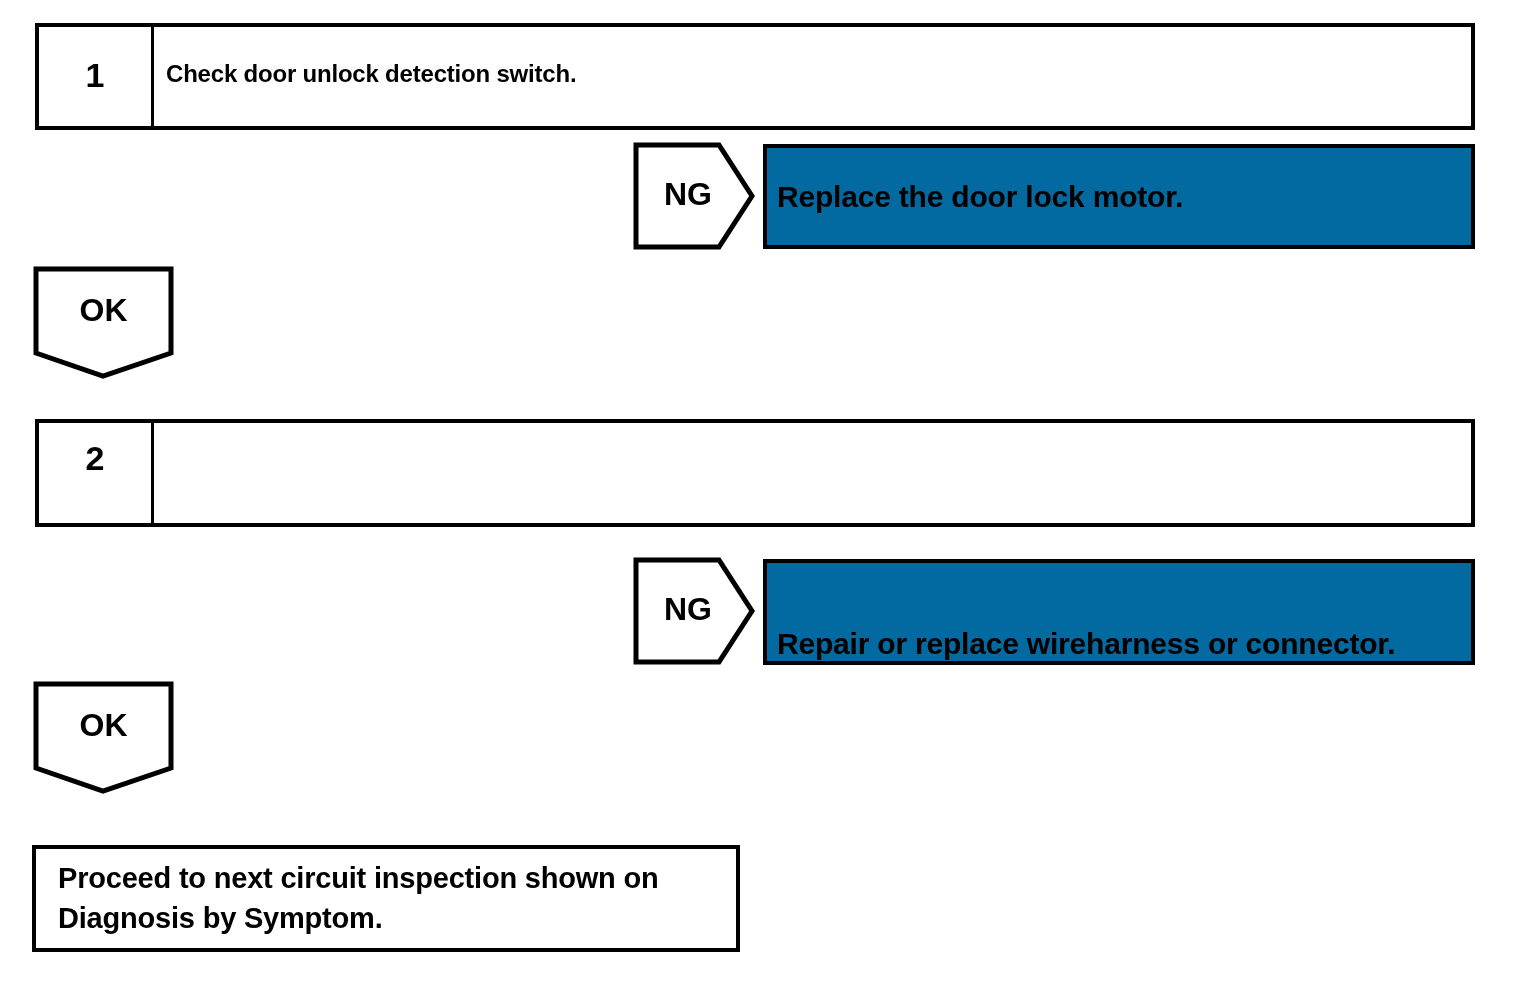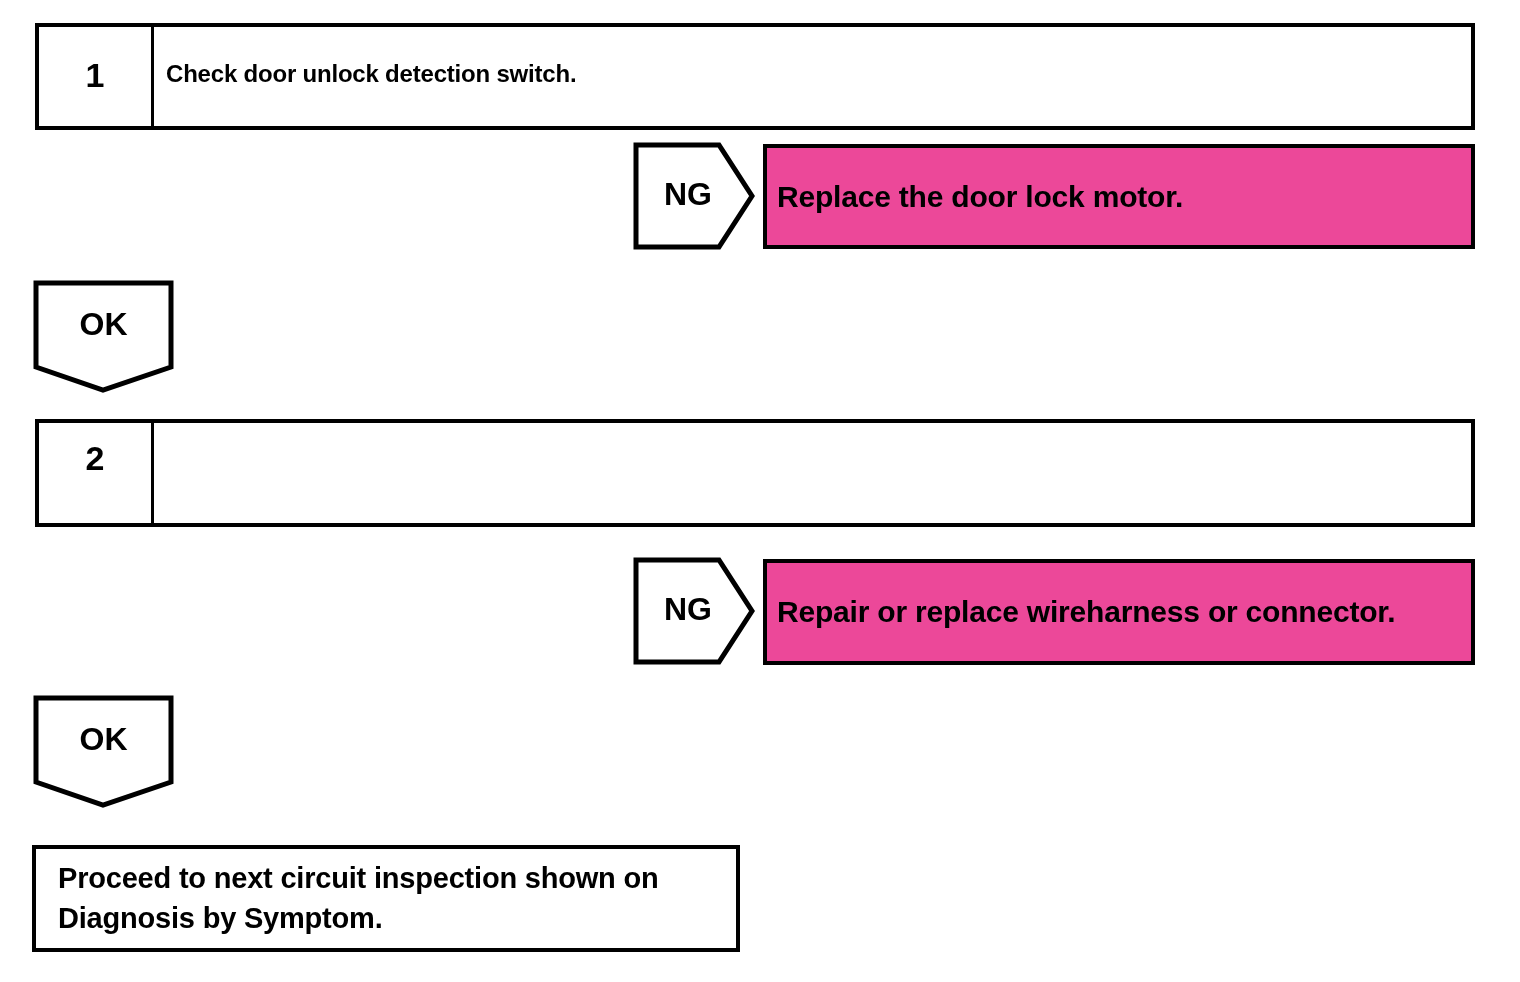--- a/index.html
+++ b/index.html
@@ -67,37 +67,36 @@
     align-items: center;
     justify-content: center;
     font-size: 32px;
   }
   .ng-action {
     position: absolute;
     left: 763px;
     width: 712px;
     border: 4px solid #000;
     box-sizing: border-box;
-    background: #ec4899;
+    background: #0369a1;
     display: flex;
     align-items: center;
     padding-left: 10px;
     font-size: 30px;
     letter-spacing: -0.2px;
   }
   .ng-action.row-1 { top: 144px; height: 105px; }
-  .ng-action.row-2 { top: 559px; height: 106px; }
+  .ng-action.row-2 { top: 559px; height: 106px; align-items: flex-end; }
 
   
   .ok-connector {
     position: absolute;
     left: 33px;
     width: 141px;
     height: 113px;
-    margin-top: 14px;
   }
   .ok-connector.row-1 { top: 266px; }
   .ok-connector.row-2 { top: 681px; }
   .ok-connector svg { position: absolute; left: 0; top: 0; }
   .ok-label {
     position: absolute;
     left: 0; top: 0;
     width: 141px; height: 88px;
     display: flex;
     align-items: center;

